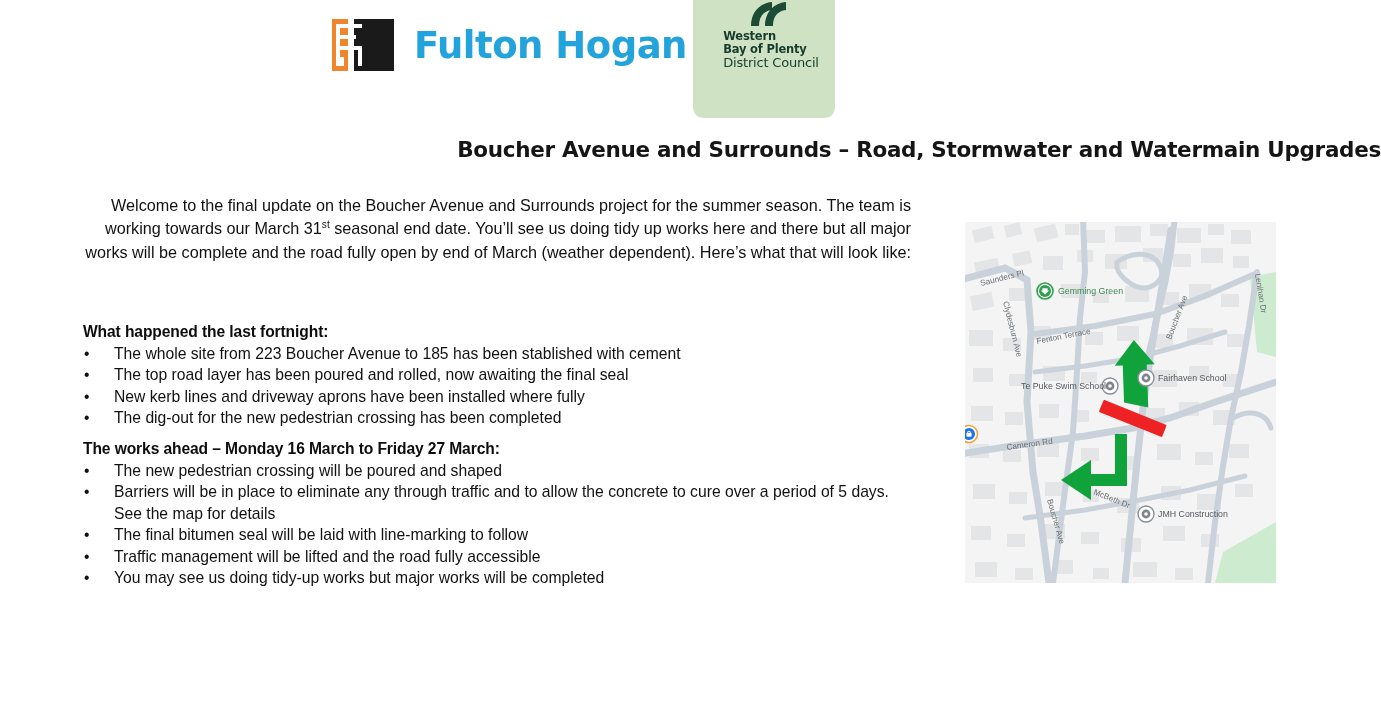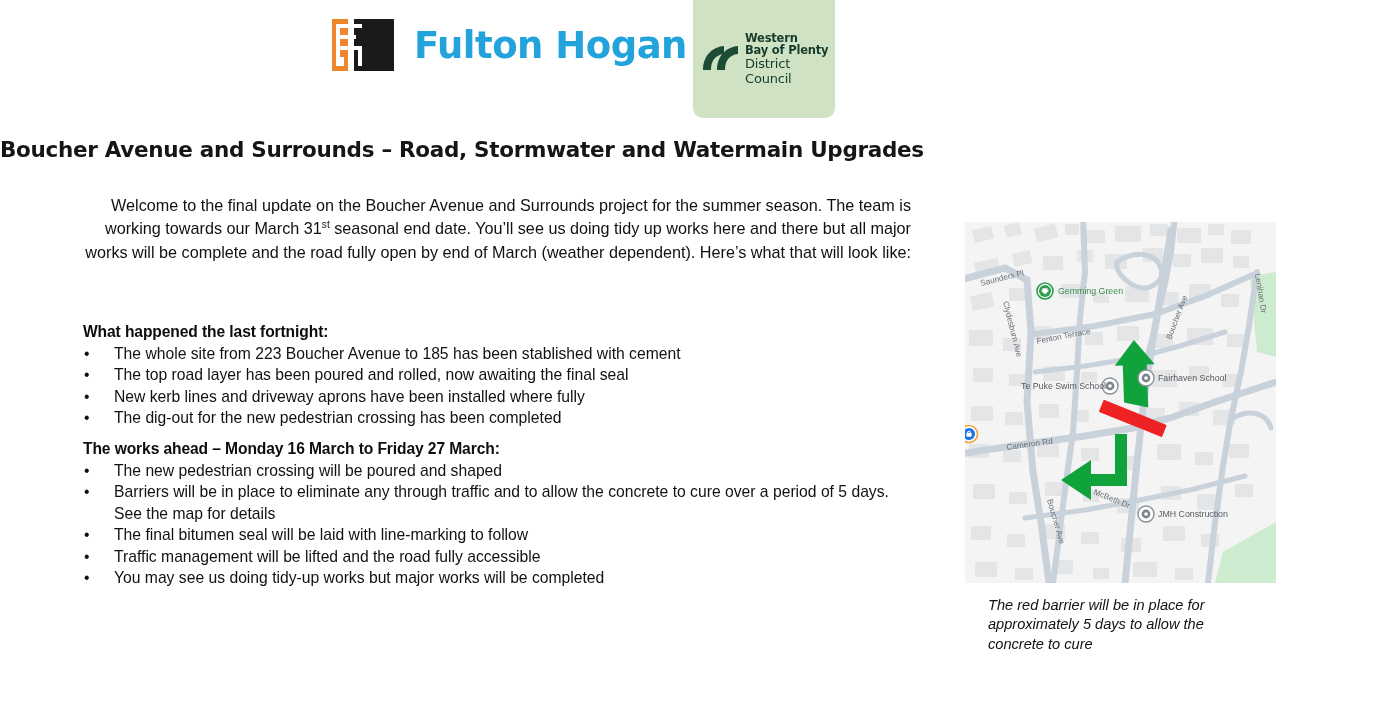--- a/index.html
+++ b/index.html
@@ -68,37 +68,38 @@
   .wbop-logo {
     position: absolute;
     left: 693px; top: 0;
     width: 142px; height: 118px;
     background: #CFE3C4;
     border-radius: 0 0 10px 10px;
     display: flex;
     align-items: center;
     justify-content: flex-start;
     padding-left: 8px;
+    flex-direction: column;
   }
   .wbop-chevrons { width: 38px; height: 30px; flex: 0 0 auto; }
   .wbop-text {
     margin-left: 6px;
     font-family: "DejaVu Sans", sans-serif;
     color: #163B2B;
     line-height: 1.12;
   }
   .wbop-l1, .wbop-l2 { font-weight: bold; font-size: 11.5px; letter-spacing: -0.2px; }
   .wbop-l3 { font-weight: normal; font-size: 13px; letter-spacing: -0.2px; }
 
   
   .doc-title {
     position: absolute;
     left: 0; top: 137px;
     width: 1381px;
-    text-align: left;
+    text-align: right;
     font-family: "DejaVu Sans", sans-serif;
     font-weight: bold;
     font-size: 21.5px;
     letter-spacing: -0.3px;
     color: #151515;
   }
 
   
   .body-col {
     position: absolute;
@@ -416,15 +417,14 @@
         <g transform="translate(4,212)">
           <circle cx="0" cy="0" r="8.5" fill="#ffffff" stroke="#F2A33C" stroke-width="1.6"></circle>
           <circle cx="0" cy="0" r="6" fill="#1A73E8"></circle>
           <rect x="-2.6" y="-1.2" width="5.2" height="4" rx="0.8" fill="#ffffff"></rect>
           <path d="M-1.6 -1.2 a1.6 1.6 0 0 1 3.2 0" fill="none" stroke="#ffffff" stroke-width="1"></path>
         </g>
       </g>
     </svg>
   </div>
 
-  <div class="map-caption">The red barrier will be in place for approximately 5 days to allow the concrete to cure</div>
 
 </div>
 
 </body></html>

